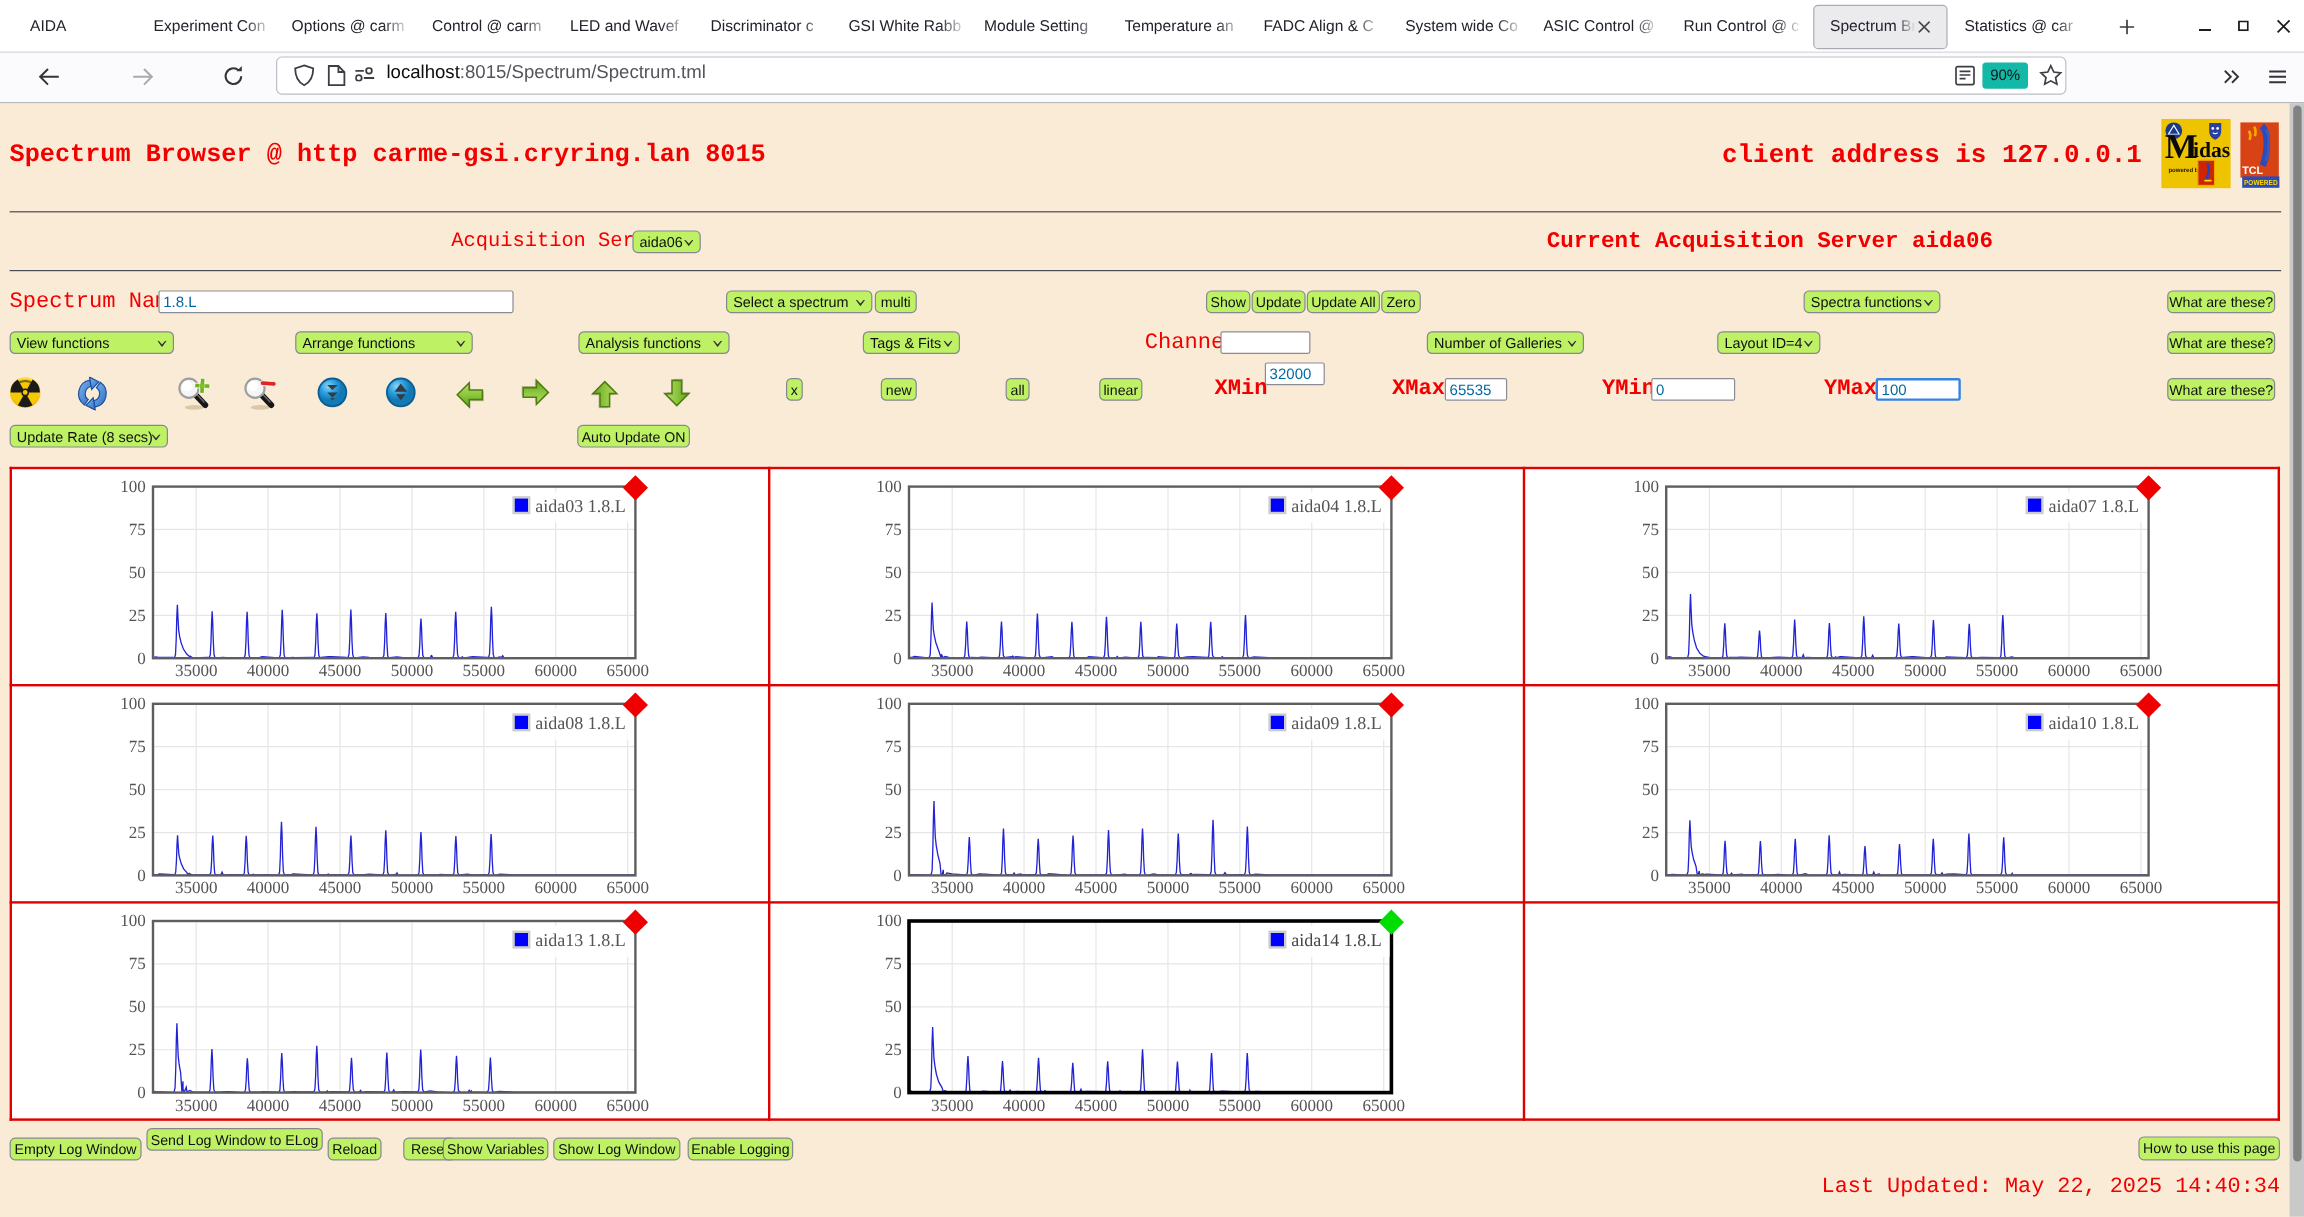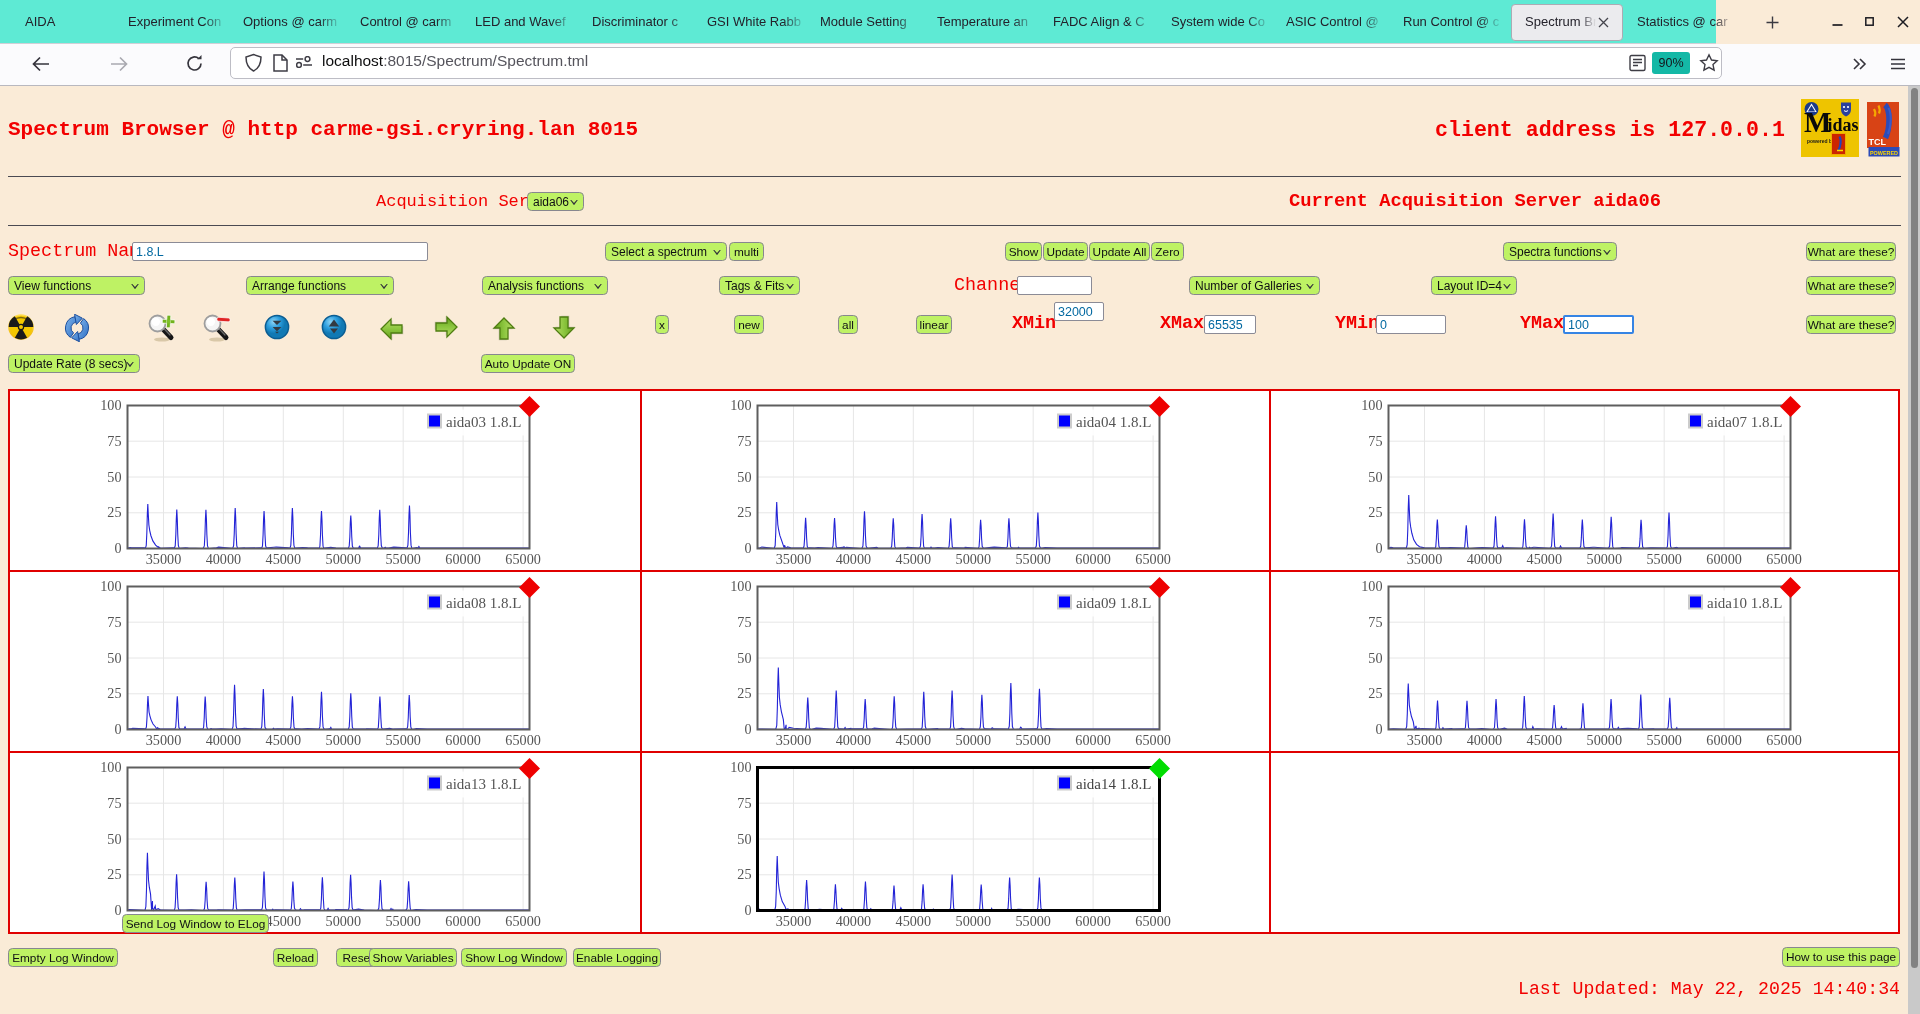--- a/index.html
+++ b/index.html
@@ -1,16 +1,16 @@
 <!DOCTYPE html>
 <html><head><meta charset="utf-8"><style>
 *{margin:0;padding:0;box-sizing:border-box}
 body{width:1920px;height:1014px;overflow:hidden;position:relative;background:#faebd7;font-family:"Liberation Sans",sans-serif}
 .abs{position:absolute}
-.tabbar{left:0;top:0;width:1716px;height:44px;background:#5eead4;border-bottom:1px solid #d0d0d7}
+.tabbar{left:0;top:0;width:1920px;height:44px;background:#ffffff;border-bottom:1px solid #d0d0d7}
 .tab{position:absolute;top:14px;font-size:13px;color:#24222b;white-space:nowrap;overflow:hidden;-webkit-mask-image:linear-gradient(90deg,#000 76%,transparent 99%);width:100px}
 .navbar{left:0;top:44px;width:1920px;height:42px;background:#fbfbfd;border-bottom:1px solid #b8b8bf}
 .urlbar{position:absolute;left:230px;top:47px;width:1492px;height:32px;background:#fff;border:1px solid #bdbdc5;border-radius:5px}
 .btn,.sel{position:absolute;height:19px;background:#bef264;border:1px solid #87878f;border-radius:4.5px;font-size:11.8px;color:#0f0f14;display:flex;align-items:center;justify-content:center;white-space:nowrap}
 .sel{justify-content:flex-start;padding-left:5px;font-size:12px}
 .sel:after{content:"";position:absolute;right:5px;top:6.8px;width:8px;height:5.5px;background:#33333b;clip-path:polygon(0 0,14% 0,50% 58%,86% 0,100% 0,50% 100%)}
 .inp{position:absolute;height:19px;background:#fff;border:1px solid #8b8b96;border-radius:2px;font-size:12.5px;color:#0369a1;display:flex;align-items:center;padding-left:3px;white-space:nowrap}
 .red{position:absolute;color:#f20000;font-family:Liberation Mono, monospace;white-space:nowrap}
 .hr{position:absolute;left:8px;width:1893px;height:0;border-top:1.6px solid #4a4a52}
 .cell{position:absolute;background:#fff}
@@ -452,21 +452,21 @@
     <text x="331.3" y="172.5" font-family="Liberation Serif,serif" font-size="14.2" fill="#545454" text-anchor="middle">50000</text>
     <text x="391.2" y="172.5" font-family="Liberation Serif,serif" font-size="14.2" fill="#545454" text-anchor="middle">55000</text>
     <text x="451.1" y="172.5" font-family="Liberation Serif,serif" font-size="14.2" fill="#545454" text-anchor="middle">60000</text>
     <text x="511.1" y="172.5" font-family="Liberation Serif,serif" font-size="14.2" fill="#545454" text-anchor="middle">65000</text>
     <rect x="410.0" y="18.5" width="106" height="26" fill="#ffffff" opacity="0.85"></rect>
     <rect x="416.0" y="23.5" width="13" height="13" fill="#0000ff" stroke="#cccccc" stroke-width="2"></rect>
     <text x="434.0" y="35.5" font-family="Liberation Serif,serif" font-size="15" fill="#444444">aida14 1.8.L</text>
     <path d="M517.5 5.0L528.0 15.5L517.5 26.0L507.0 15.5Z" fill="#00dd00"></path>
   </svg>
 <div class="btn" style="left:8px;top:948px;width:110px">Empty Log Window</div>
-<div class="btn" style="left:122px;top:914px;width:147px">Send Log Window to ELog</div>
+<div class="btn" style="left:122px;top:940px;width:147px">Send Log Window to ELog</div>
 <div class="btn" style="left:273px;top:948px;width:45px">Reload</div>
 <div class="btn" style="left:336px;top:948px;width:44px">Reset</div>
 <div class="btn" style="left:369px;top:948px;width:88px">Show Variables</div>
 <div class="btn" style="left:461px;top:948px;width:106px">Show Log Window</div>
 <div class="btn" style="left:573px;top:948px;width:88px">Enable Logging</div>
 <div class="btn" style="left:1782px;top:947px;width:118px;height:20px">How to use this page</div>
 <div class="red" style="right:20px;top:979px;font-size:18.2px">Last Updated: May 22, 2025 14:40:34</div>
 <div class="abs" style="left:1908px;top:86px;width:12px;height:928px;background:#c9c9c9"></div>
 <div class="abs" style="left:1911px;top:88px;width:7px;height:880px;background:#828282;border-radius:3.5px"></div>
 </body></html>

